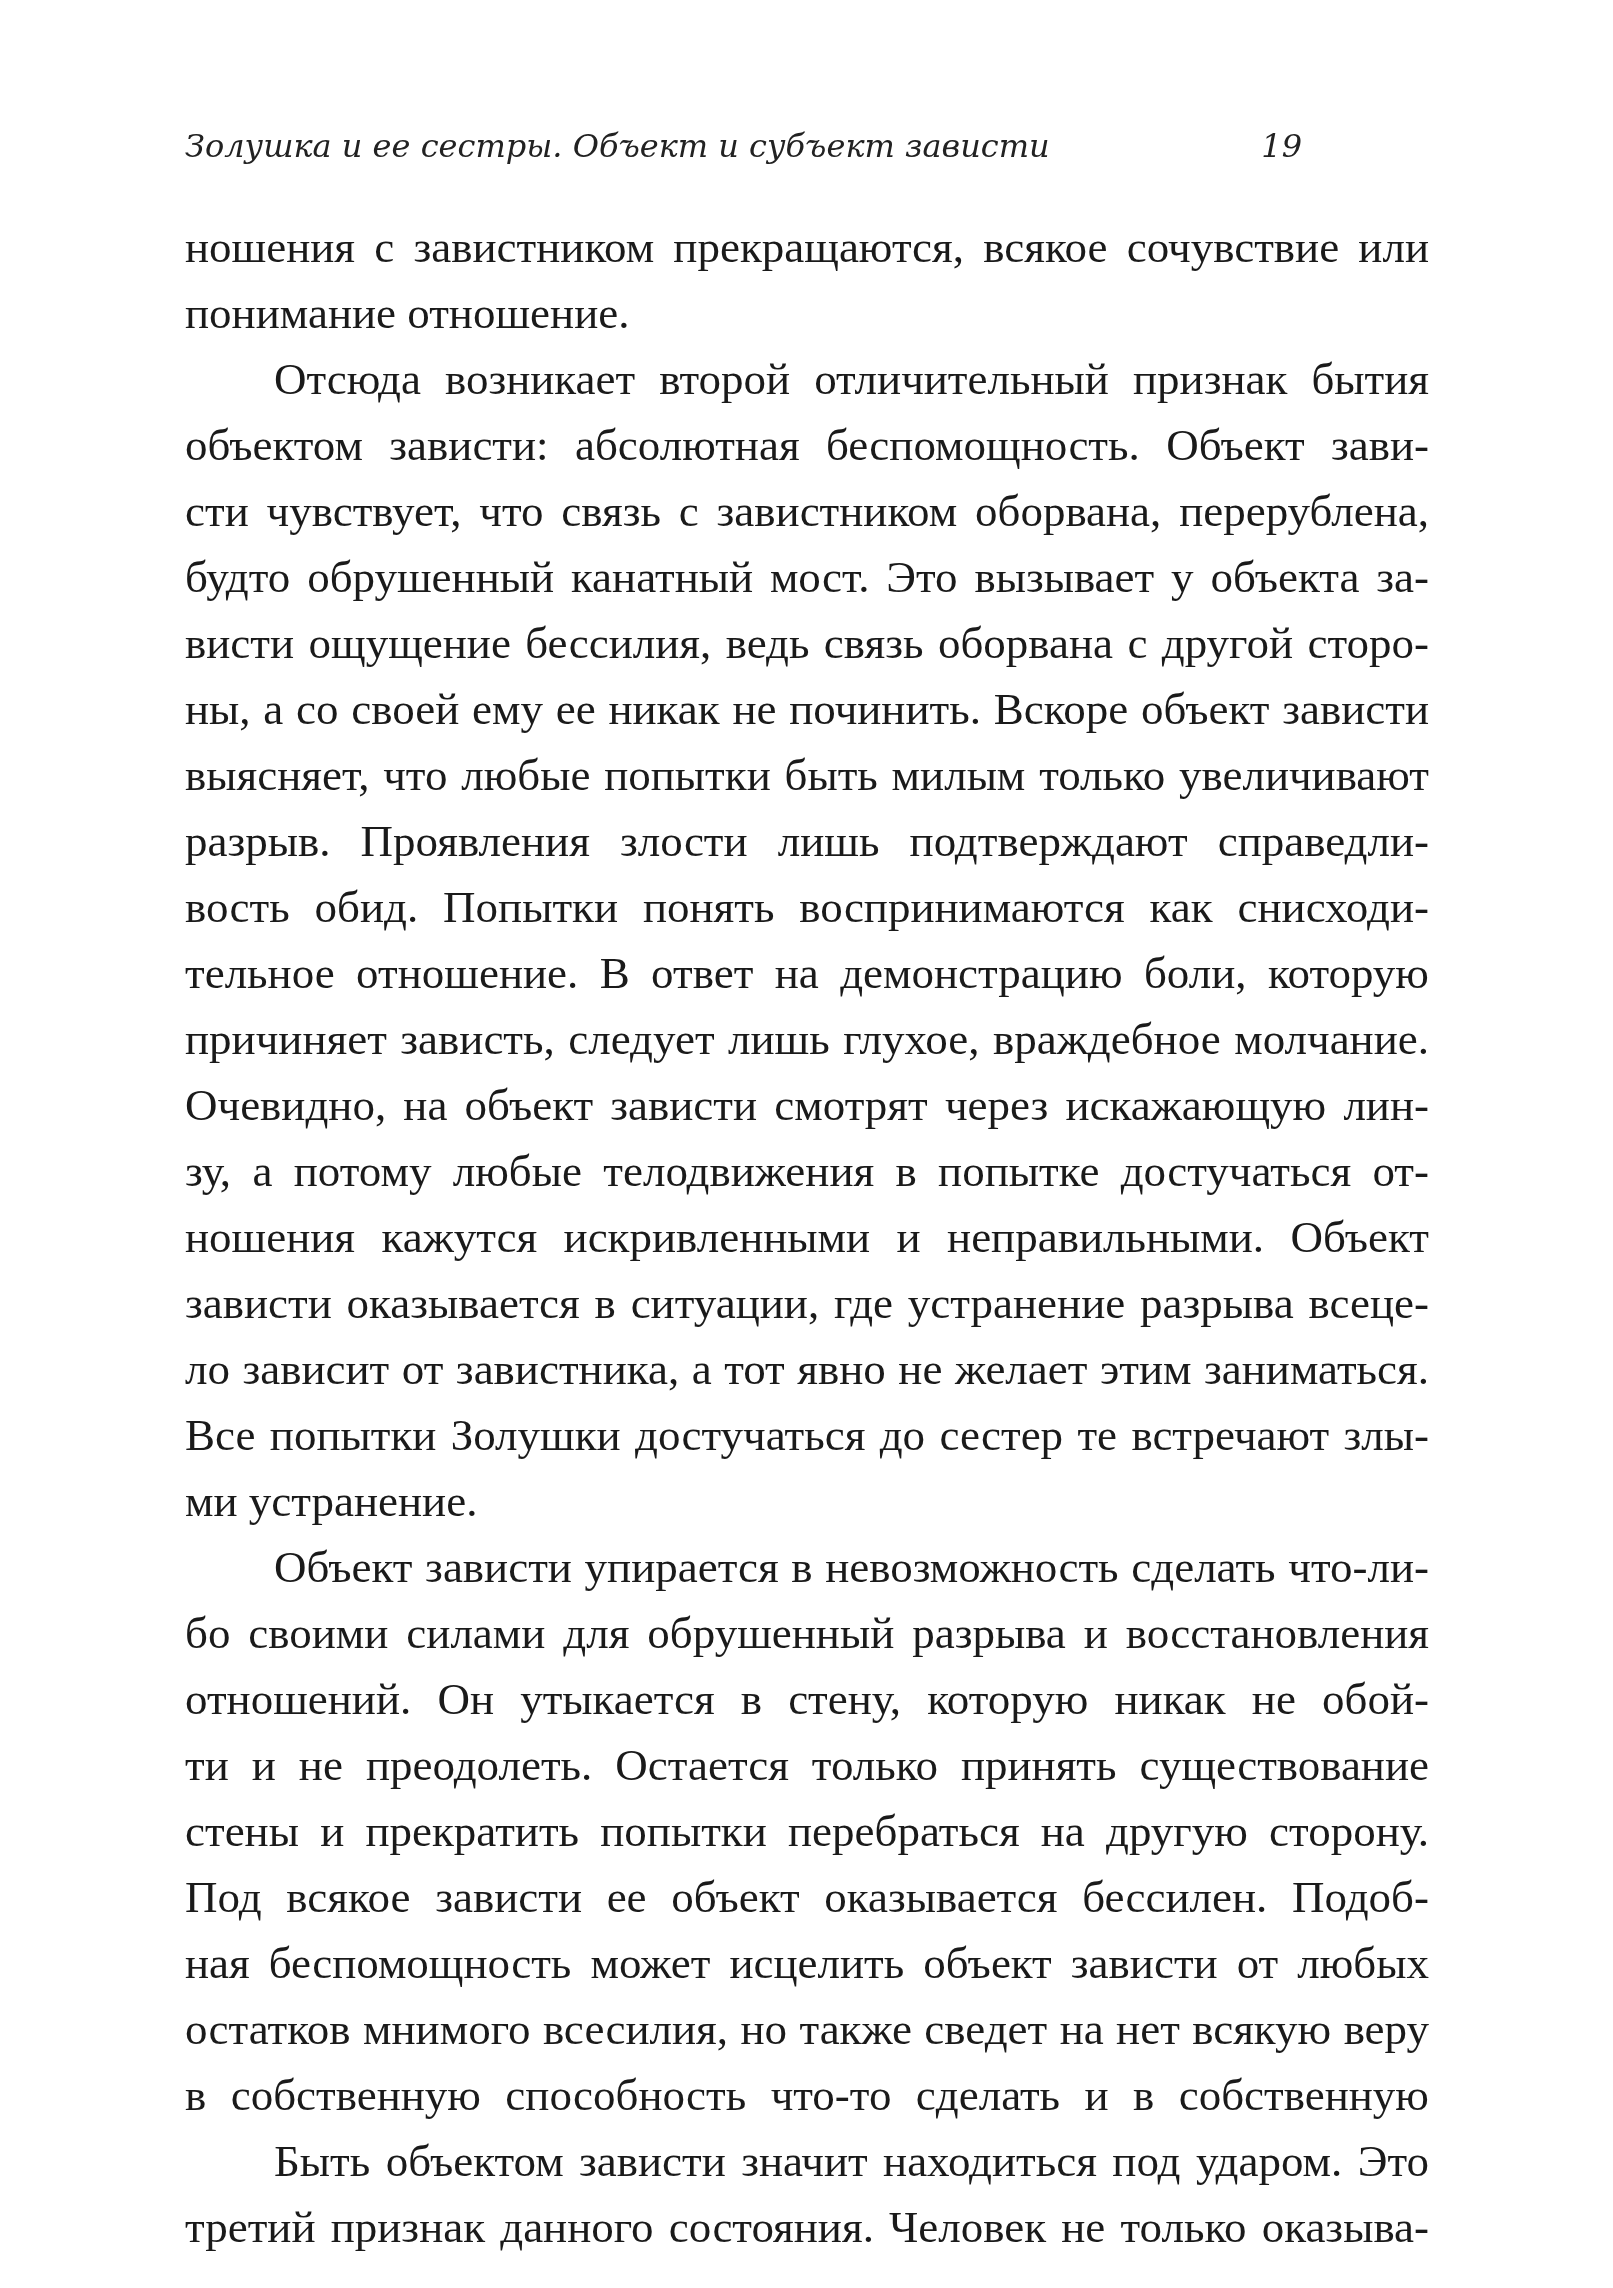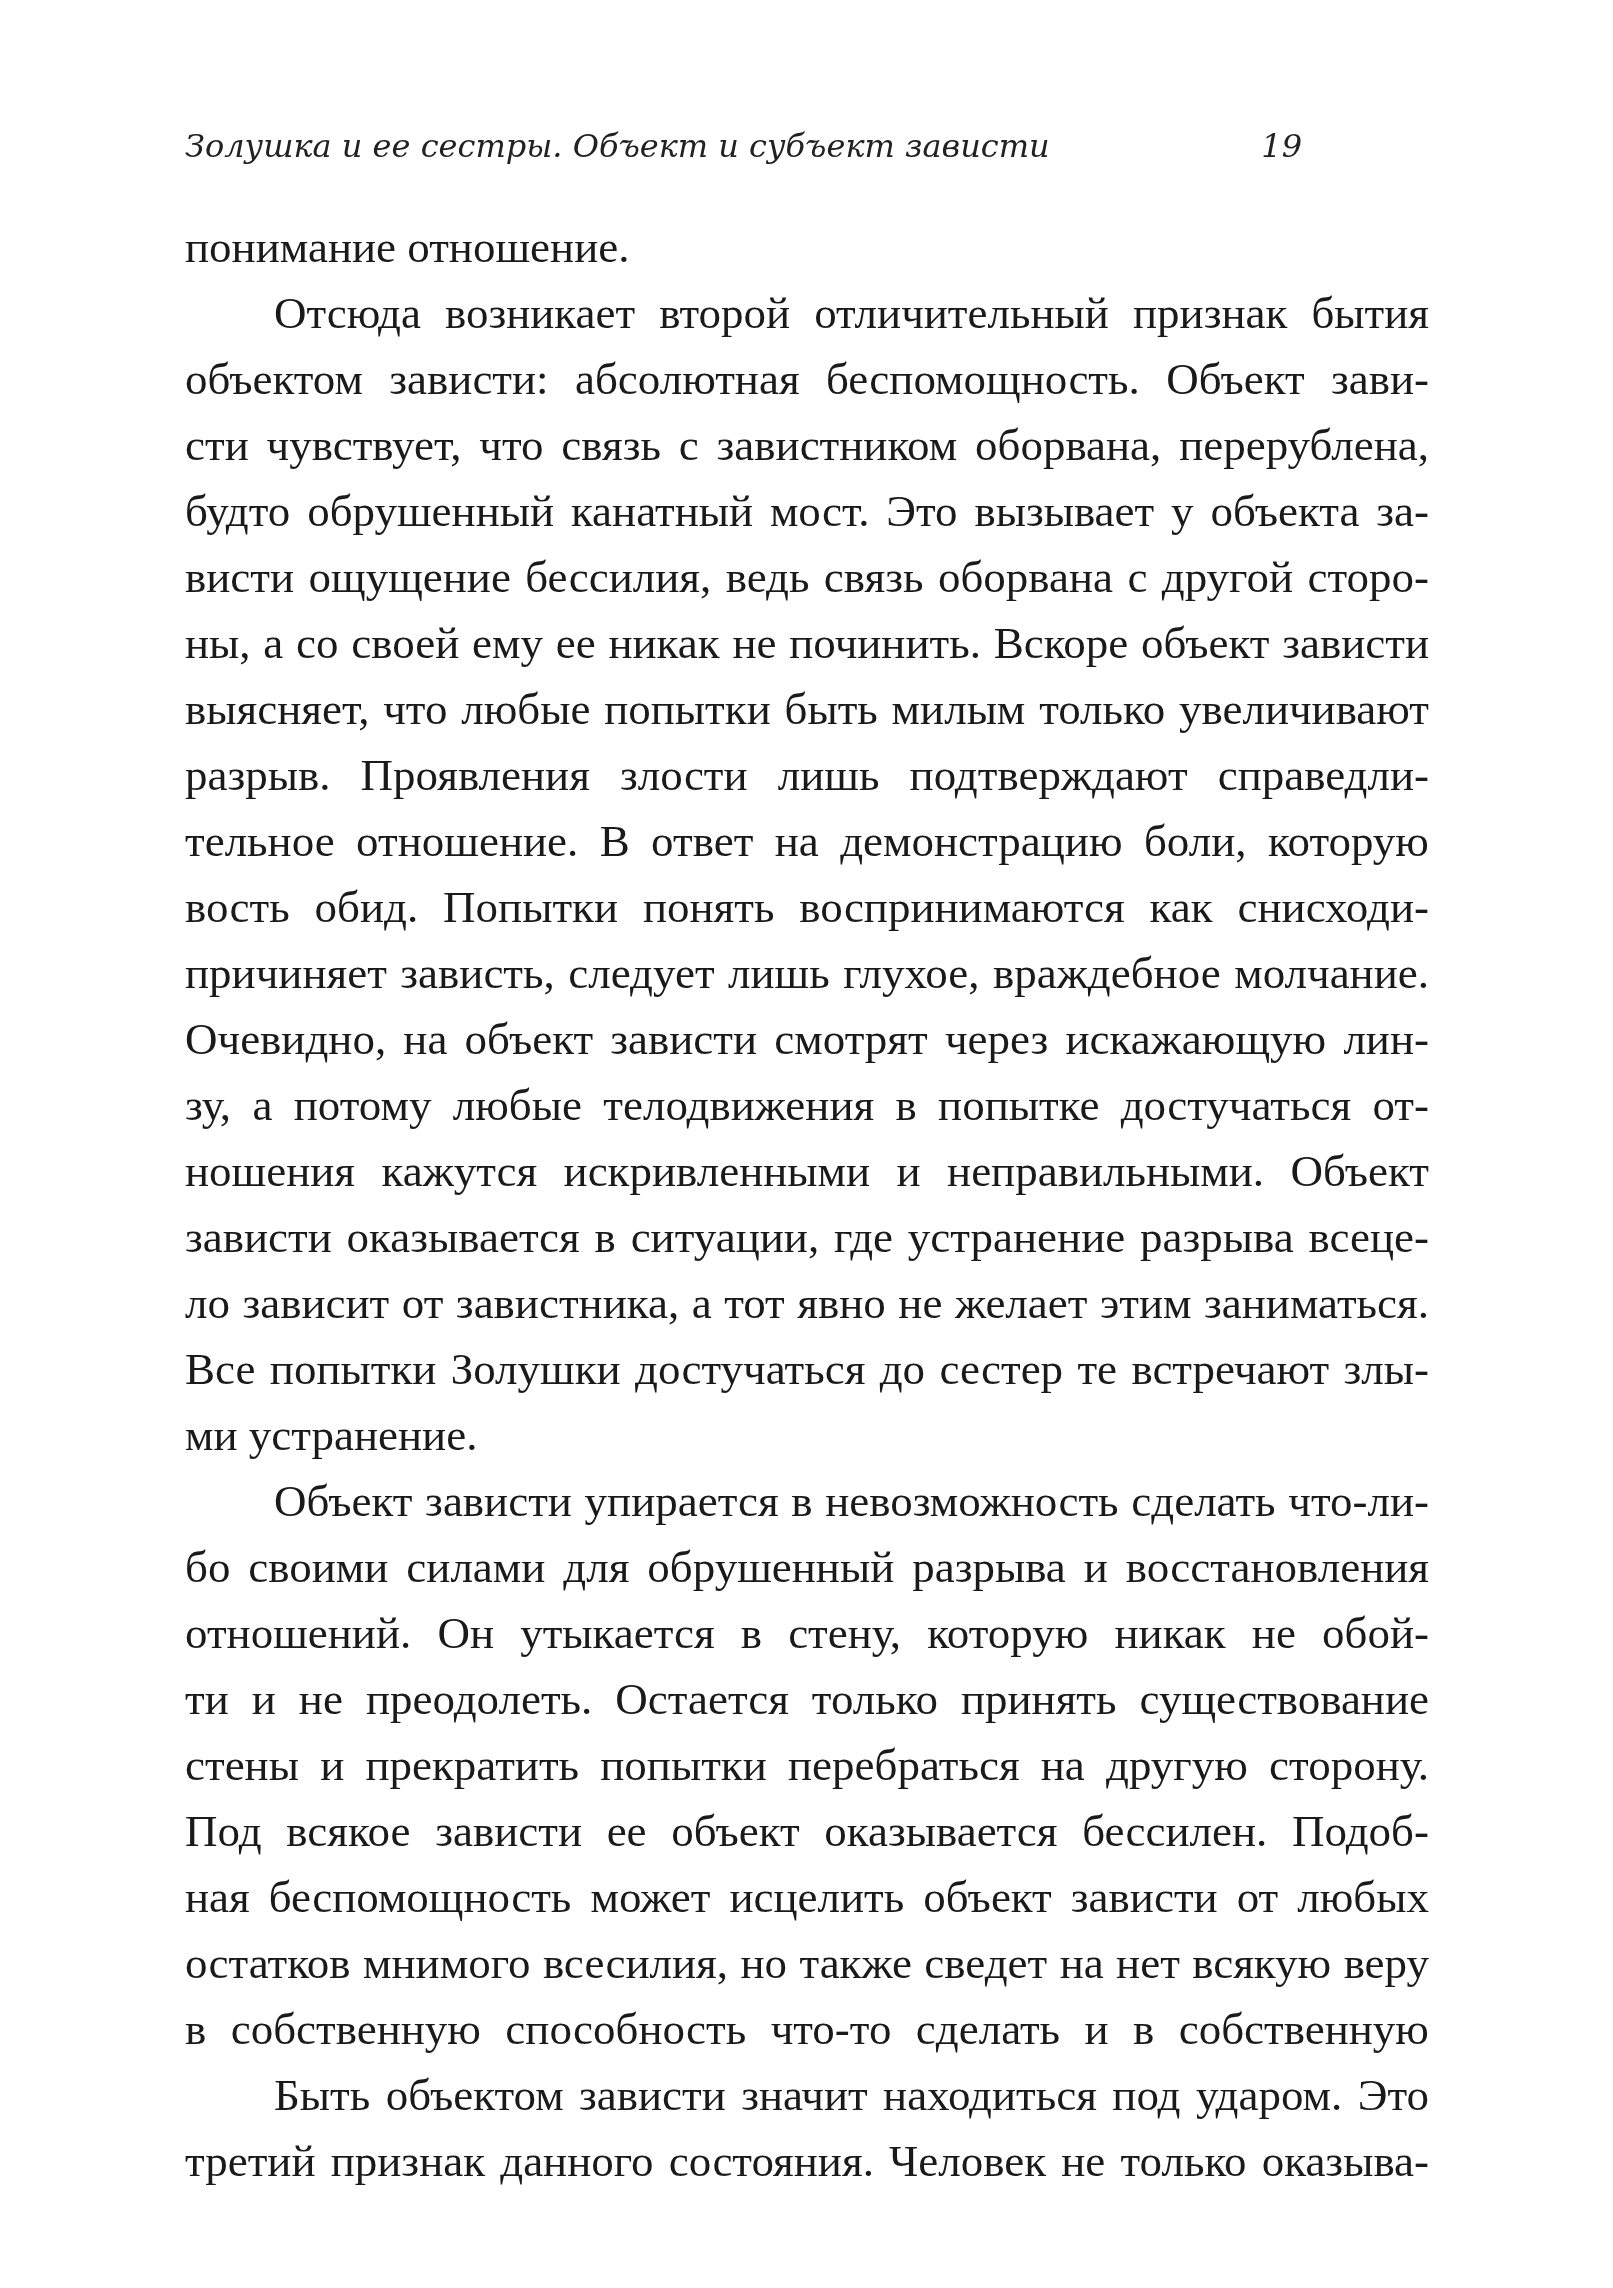--- a/index.html
+++ b/index.html
@@ -13,31 +13,32 @@
 </style>
 </head>
 <body>
 
 <div class="page">
   <div class="header">
     <span>Золушка и ее сестры. Объект и субъект зависти</span>
     <span>19</span>
   </div>
   <div class="body" id="body-text">
+      <span class="line">ношения с завистником прекращаются, всякое сочувствие или</span>
       <span class="line last">понимание отношение.</span>
       <span class="line indent">Отсюда возникает второй отличительный признак бытия</span>
       <span class="line">объектом зависти: абсолютная беспомощность. Объект зави-</span>
       <span class="line">сти чувствует, что связь с завистником оборвана, перерублена,</span>
       <span class="line">будто обрушенный канатный мост. Это вызывает у объекта за-</span>
       <span class="line">висти ощущение бессилия, ведь связь оборвана с другой сторо-</span>
       <span class="line">ны, а со своей ему ее никак не починить. Вскоре объект зависти</span>
       <span class="line">выясняет, что любые попытки быть милым только увеличивают</span>
       <span class="line">разрыв. Проявления злости лишь подтверждают справедли-</span>
+      <span class="line">вость обид. Попытки понять воспринимаются как снисходи-</span>
       <span class="line">тельное отношение. В ответ на демонстрацию боли, которую</span>
-      <span class="line">вость обид. Попытки понять воспринимаются как снисходи-</span>
       <span class="line">причиняет зависть, следует лишь глухое, враждебное молчание.</span>
       <span class="line">Очевидно, на объект зависти смотрят через искажающую лин-</span>
       <span class="line">зу, а потому любые телодвижения в попытке достучаться от-</span>
       <span class="line">ношения кажутся искривленными и неправильными. Объект</span>
       <span class="line">зависти оказывается в ситуации, где устранение разрыва всеце-</span>
       <span class="line">ло зависит от завистника, а тот явно не желает этим заниматься.</span>
       <span class="line">Все попытки Золушки достучаться до сестер те встречают злы-</span>
       <span class="line last">ми устранение.</span>
       <span class="line indent">Объект зависти упирается в невозможность сделать что-ли-</span>
       <span class="line">бо своими силами для обрушенный разрыва и восстановления</span>

